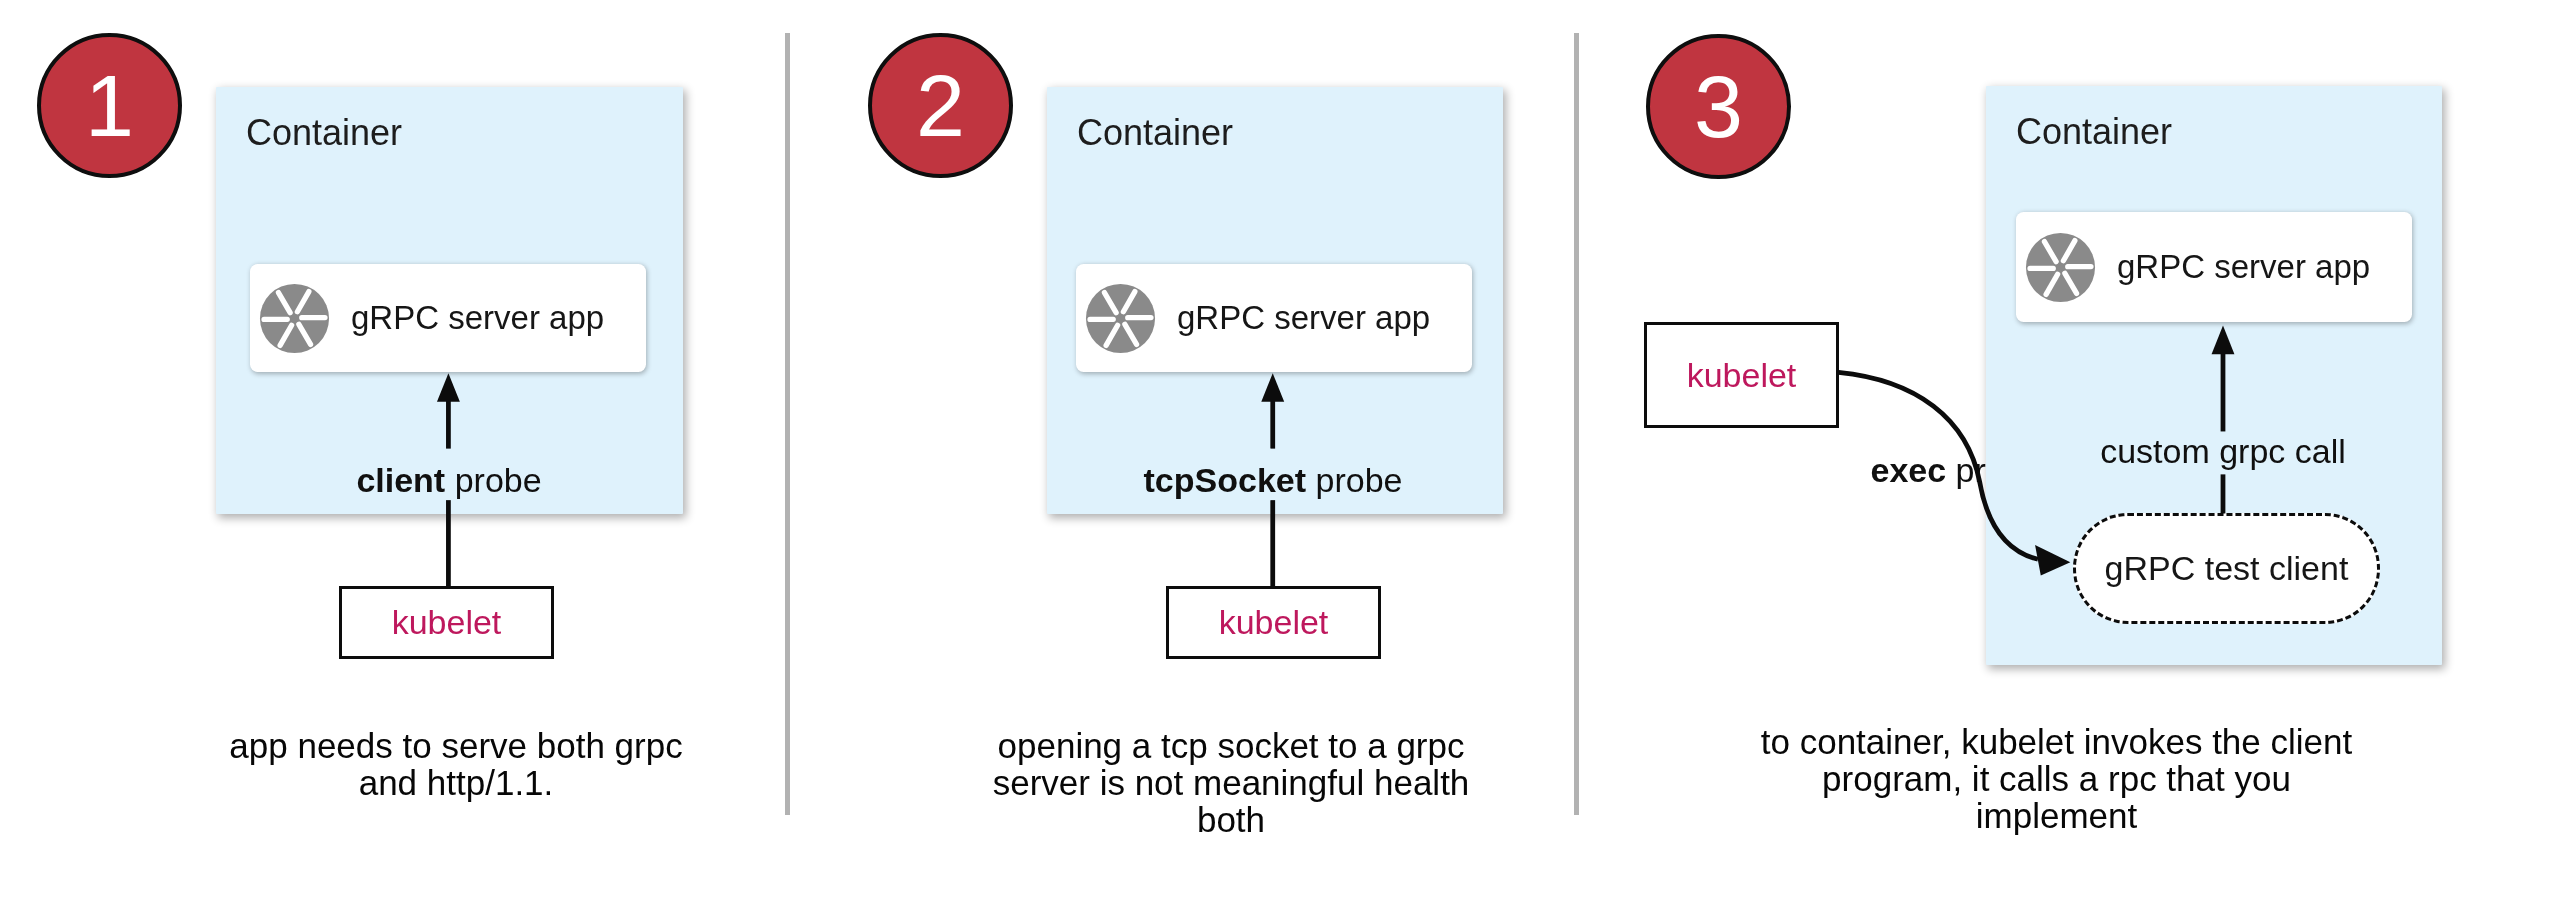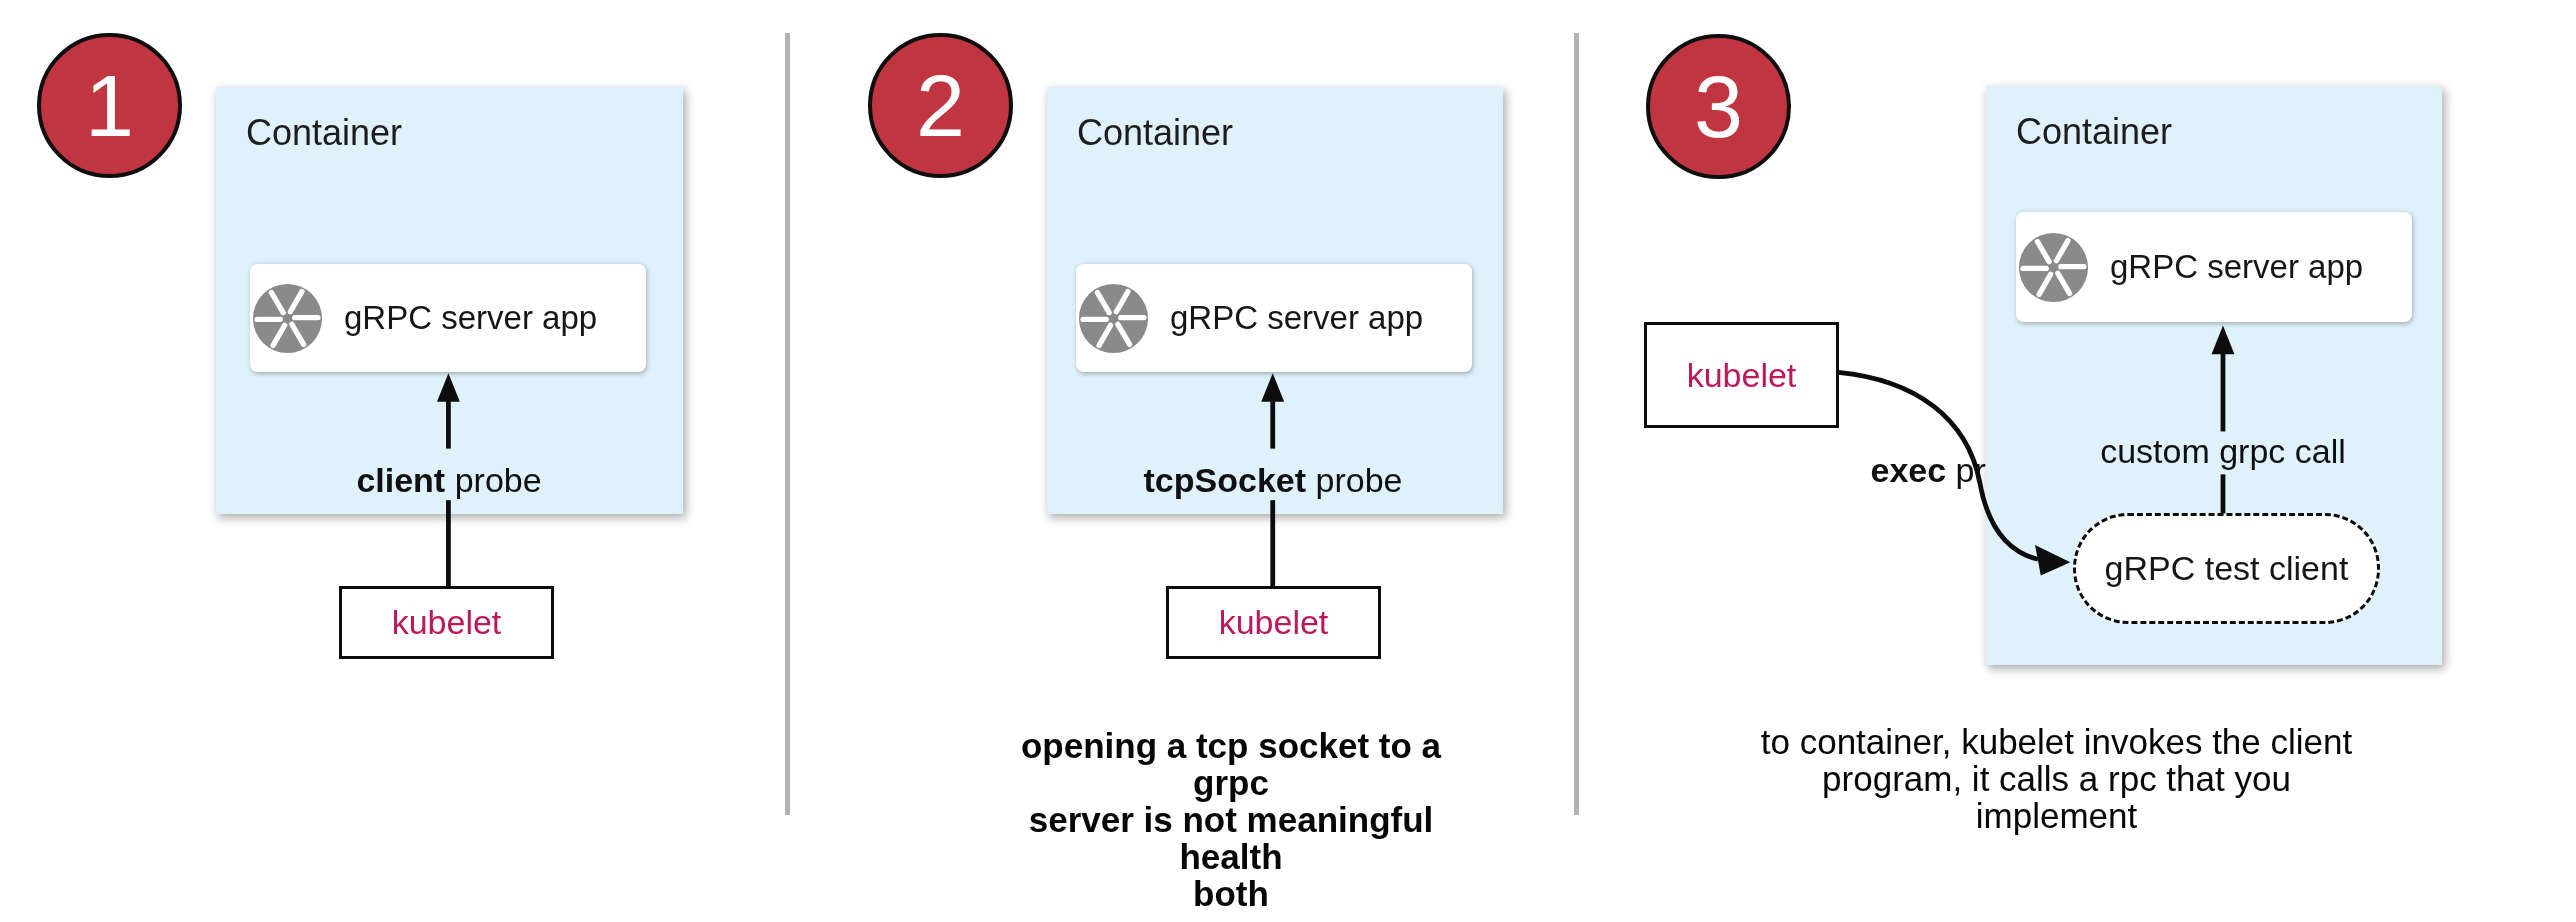--- a/index.html
+++ b/index.html
@@ -23,21 +23,21 @@
   .container-box{
     position:absolute;background:var(--container_fill);border-radius:1px;
     box-shadow:2.9px 3.8px 9.5px rgba(0,0,0,0.32);
   }
   .container-label{
     position:absolute;left:30px;top:25px;font-size:36px;color:#1d1d1d;
   }
   .app-box{
     position:absolute;background:#fff;border-radius:7.6px;
     box-shadow:1px 1.9px 5.7px rgba(0,0,0,0.28);
-    display:flex;align-items:center;padding-left:2px;gap:21px;box-sizing:border-box;
+    display:flex;align-items:center;padding-left:9px;gap:21px;box-sizing:border-box;
   }
   .app-label{font-size:33px;color:#161616;}
   .probe-label{
     position:absolute;text-align:center;font-size:34px;color:#101010;
   }
   .probe-label b{font-weight:700;}
   .probe-rest{white-space:pre;}
   .kubelet-box{
     position:absolute;background:#fff;border:3.8px solid #0c0c0c;box-sizing:border-box;
     text-align:center;font-size:34px;color:#be185d;
@@ -86,20 +86,24 @@
   </div>
 
   <div class="probe-label" style="left:258px;top:461px;width:382px;">
     <b>client</b><span class="probe-rest"> probe</span>
   </div>
 
   <div class="kubelet-box" style="left:339px;top:586px;width:215px;height:73px;">
     <span>kubelet</span>
   </div>
 
+  <div class="caption" style="left:227px;top:727px;width:458px;">
+    <div>app needs to serve both grpc</div>
+    <div>and http/1.1.</div>
+  </div>
 
   <div class="divider" style="left:785px;"></div>
 
   <div class="badge" style="left:868px;top:33px;">
     <span>2</span>
   </div>
 
   <div class="container-box" style="left:1047px;top:87px;width:456px;height:427px;">
     <div class="container-label">Container</div>
     <div class="app-box" style="left:29px;top:177px;width:396px;height:108px;">
@@ -119,21 +123,21 @@
   </div>
 
   <div class="probe-label" style="left:1082px;top:461px;width:382px;">
     <b>tcpSocket</b><span class="probe-rest"> probe</span>
   </div>
 
   <div class="kubelet-box" style="left:1166px;top:586px;width:215px;height:73px;">
     <span>kubelet</span>
   </div>
 
-  <div class="caption" style="left:983px;top:727px;width:496px;font-weight:bold;">
+  <div class="caption" style="left:983px;top:727px;width:496px;">
     <div>opening a tcp socket to a grpc</div>
     <div>server is not meaningful health</div>
     <div>both</div>
   </div>
 
   <div class="divider" style="left:1574px;"></div>
 
   <div class="badge" style="left:1646px;top:34px;">
     <span>3</span>
   </div>

